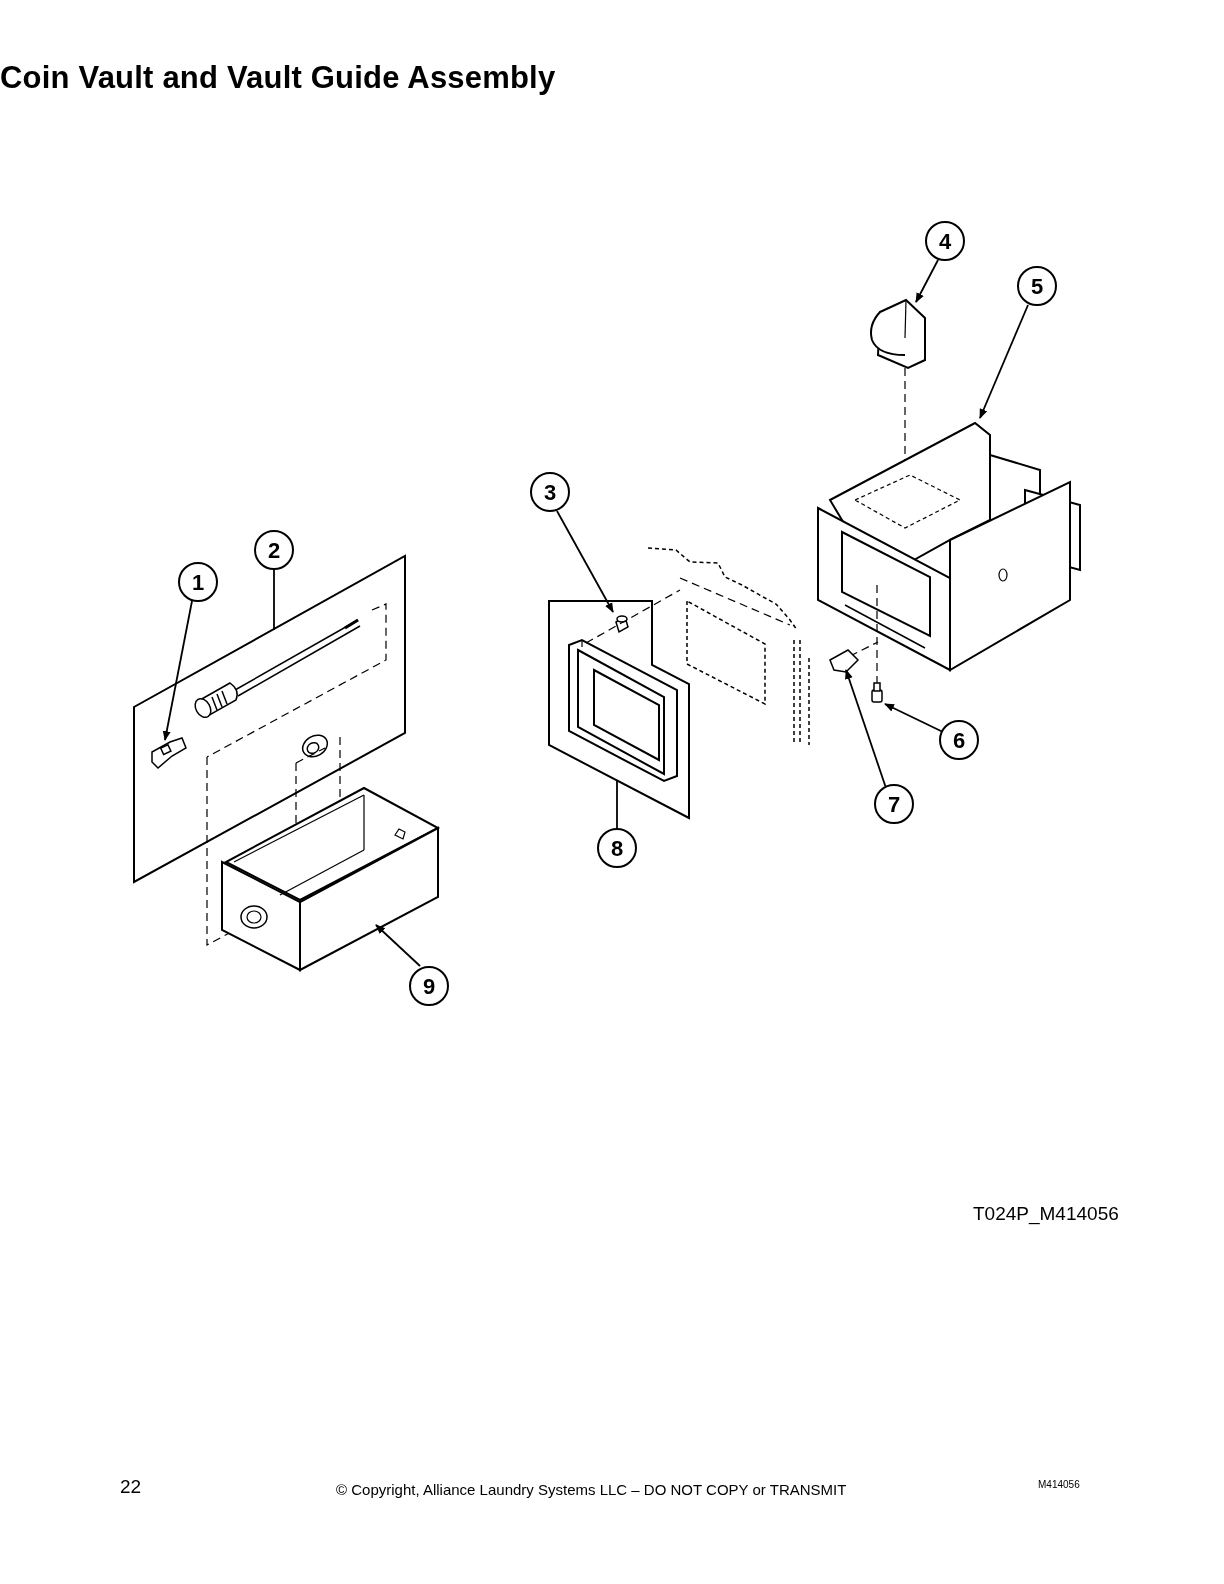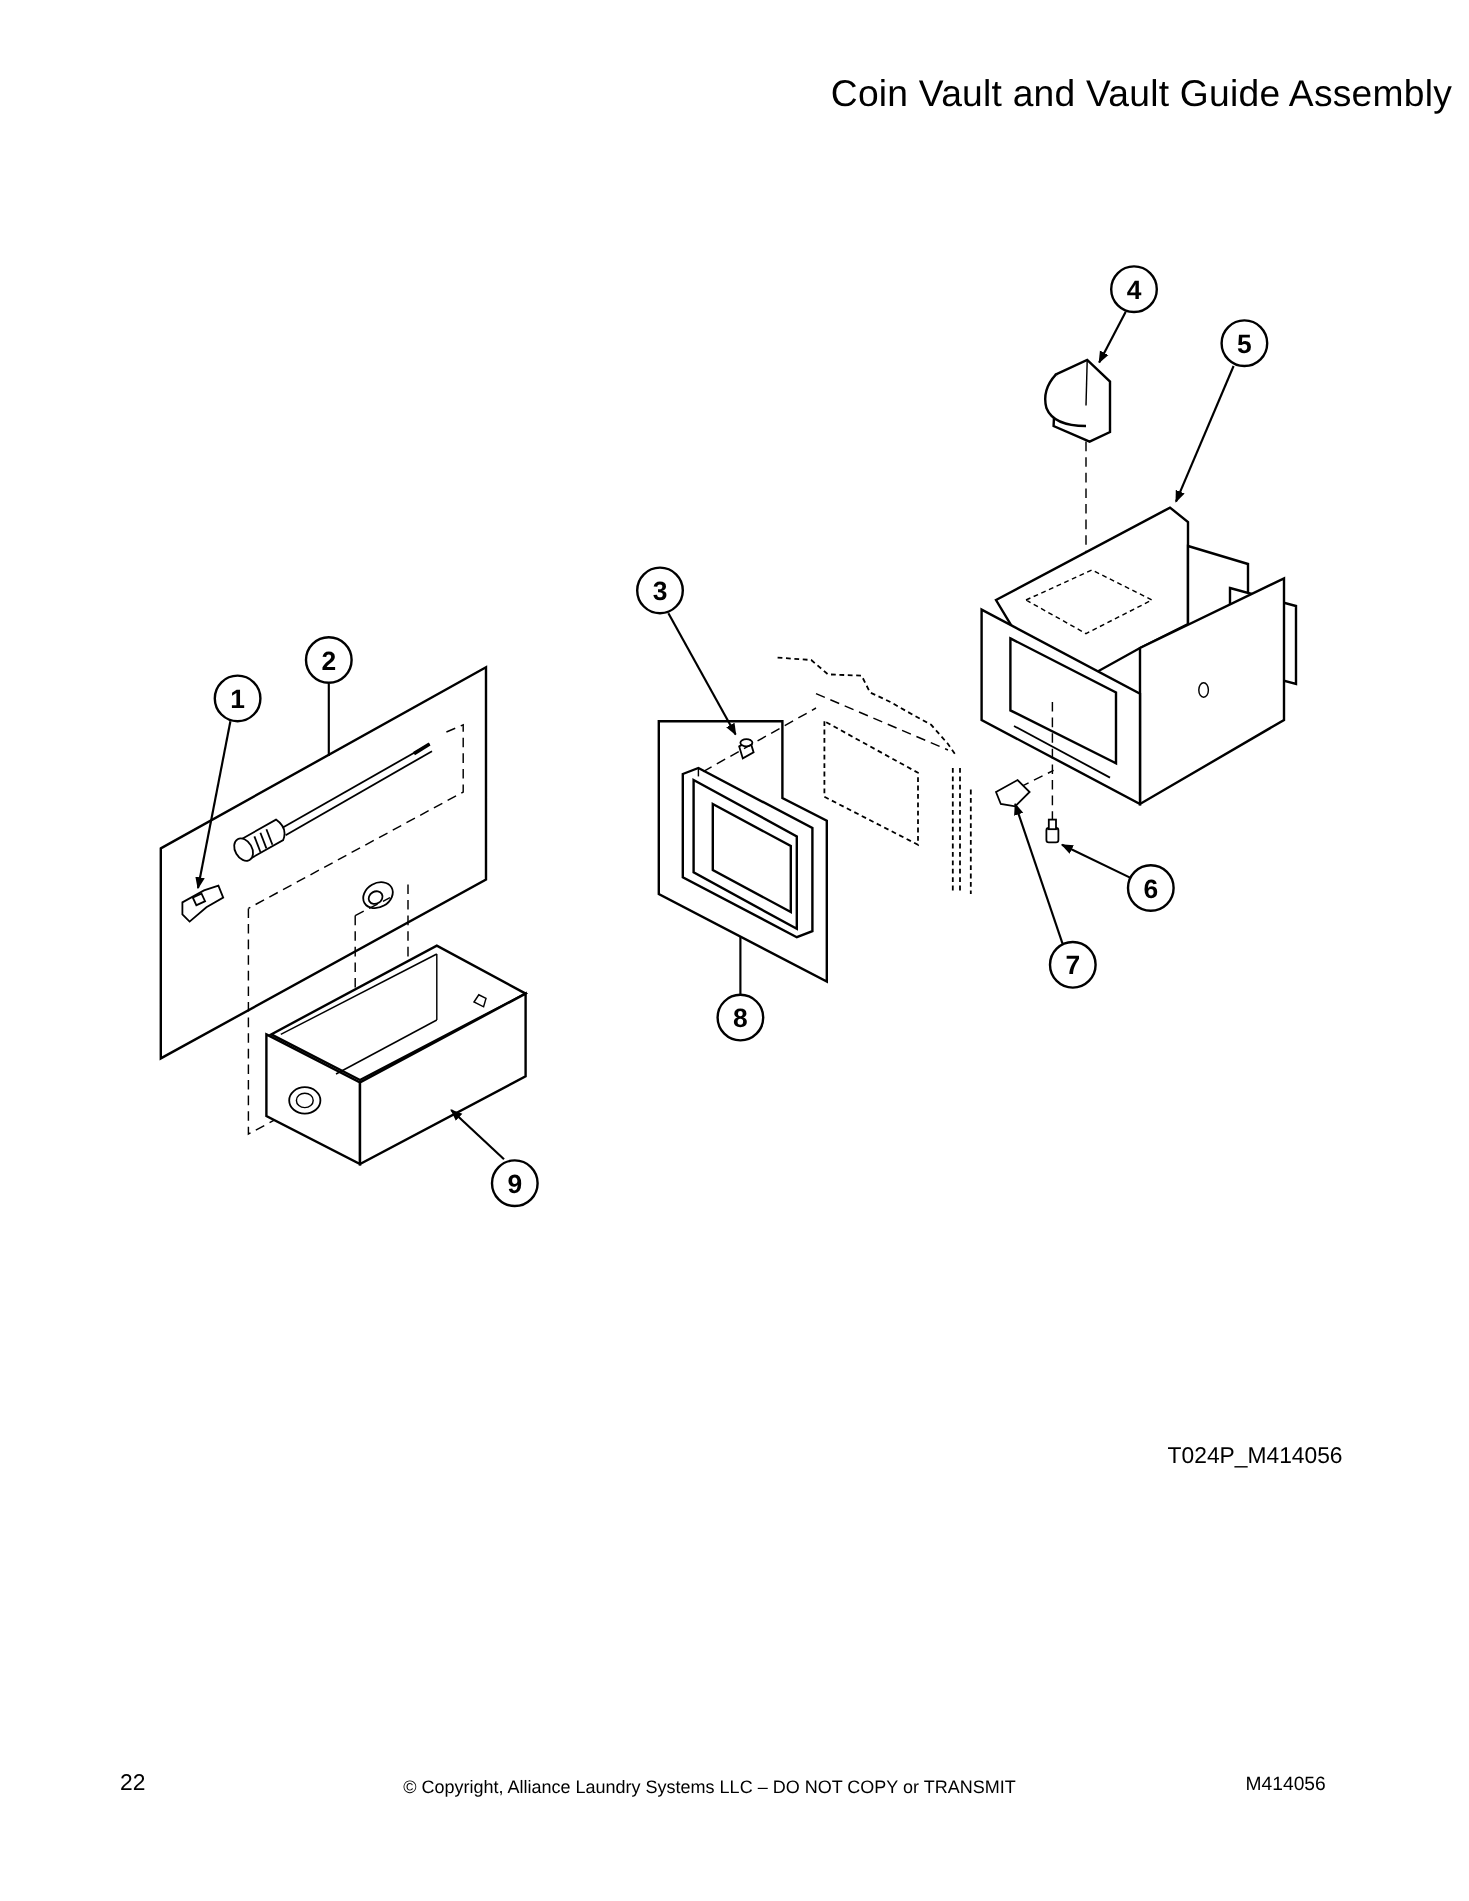--- a/index.html
+++ b/index.html
@@ -1,22 +1,22 @@
 <!DOCTYPE html>
 <html><head>
 <meta charset="utf-8">
 <style>
   html, body { margin: 0; padding: 0; background: #ffffff; }
   body { width: 1224px; height: 1584px; position: relative; overflow: hidden; font-family: "Liberation Sans", sans-serif; color: #000; }
-  .title { position: absolute; top: 60px; left: 0; width: 1210px; text-align: right; font-weight: normal; font-size: 31px; letter-spacing: 0.2px; }
+  .title { position: absolute; top: 60px; left: 0; width: 1210px; text-align: left; font-weight: bold; font-size: 31px; letter-spacing: 0.2px; }
   .diagram { position: absolute; left: 0; top: 0; width: 1224px; height: 1584px; }
   .fig-code { position: absolute; left: 973px; top: 1203px; font-size: 19px; }
-  .footer-page { position: absolute; left: 100px; top: 1476px; font-size: 19px; }
+  .footer-page { position: absolute; left: 120px; top: 1476px; font-size: 19px; }
   .footer-copy { position: absolute; left: 336px; top: 1481px; font-size: 15px; text-align: center; }
-  .footer-doc { position: absolute; left: 1038px; top: 1479px; font-size: 16px; }
+  .footer-doc { position: absolute; left: 1038px; top: 1479px; font-size: 10px; }
   .callout-num { font-family: "Liberation Sans", sans-serif; font-weight: bold; font-size: 22px; }
 </style>
 </head>
 <body>
 
 <div class="title">Coin Vault and Vault Guide Assembly</div>
 
 <svg class="diagram" viewBox="0 0 1224 1584" xmlns="http://www.w3.org/2000/svg">
   <defs>
     <marker id="arrow" markerWidth="10" markerHeight="10" refX="9" refY="5" orient="auto" markerUnits="userSpaceOnUse">

